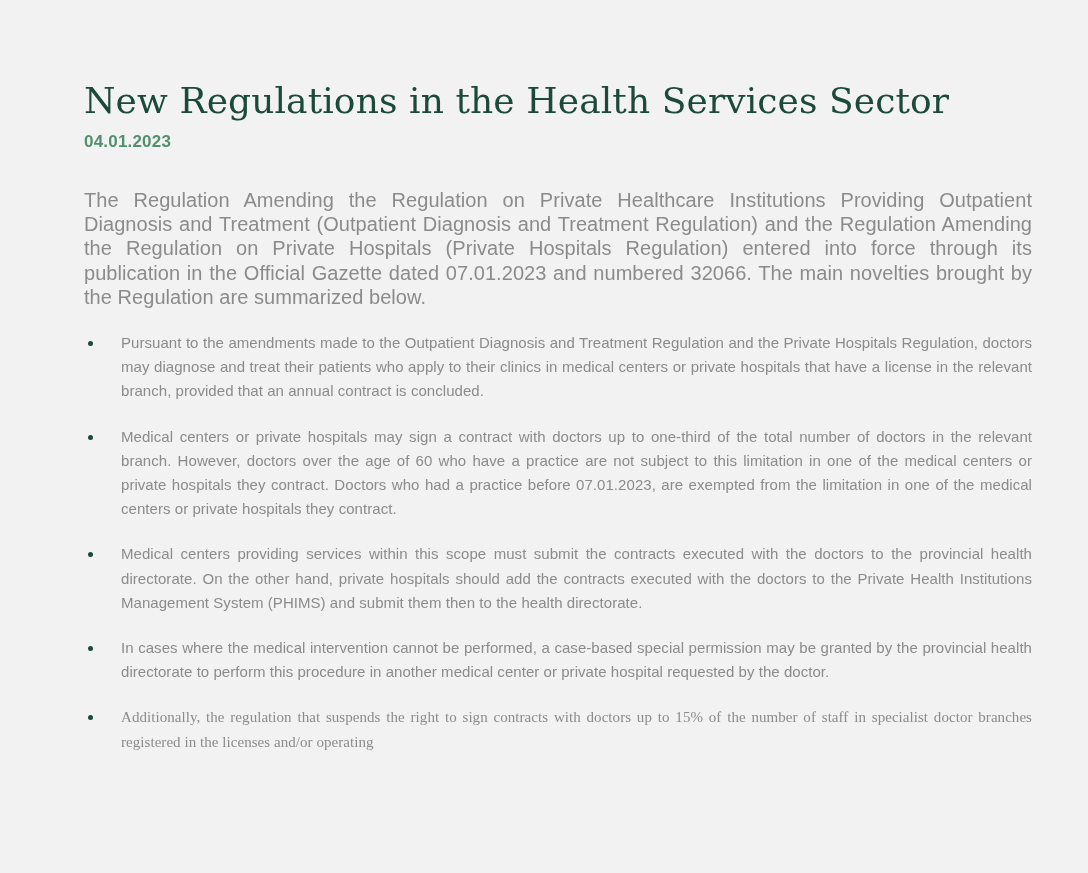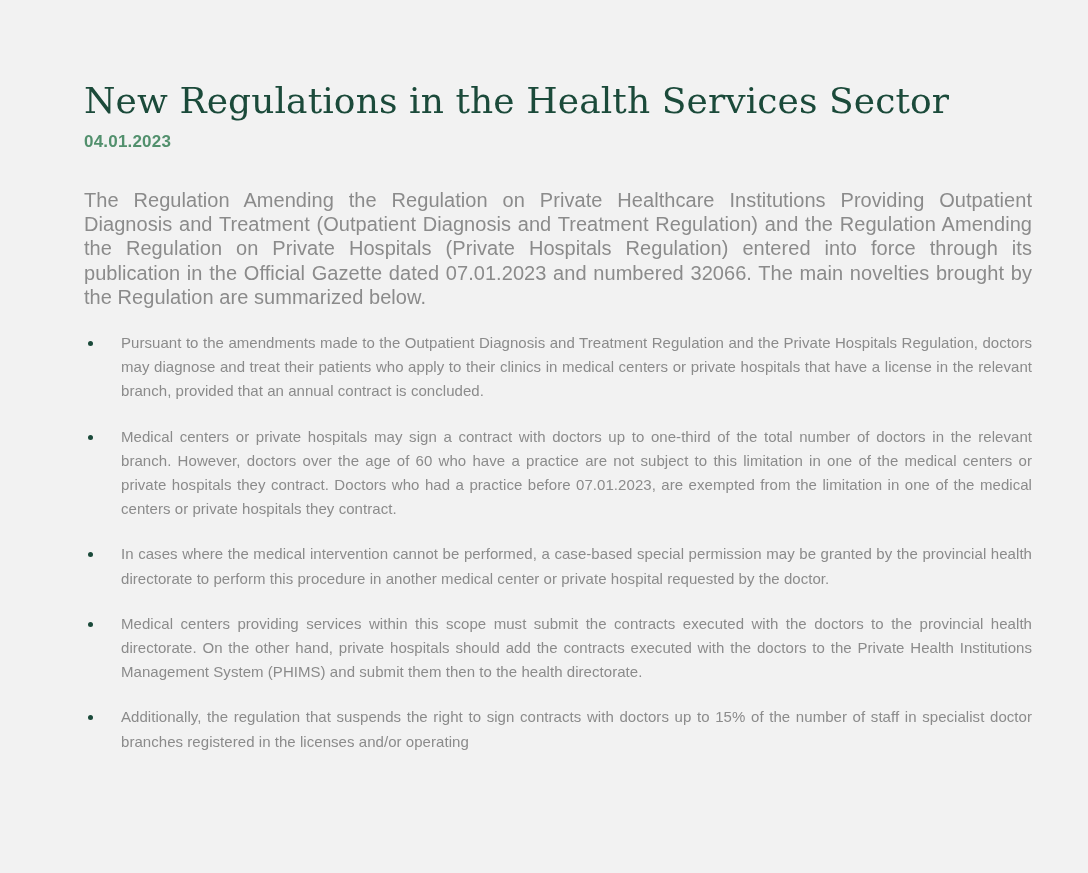--- a/index.html
+++ b/index.html
@@ -80,20 +80,21 @@
     font-size: 15px;
     line-height: 24.2px;
     color: #8b8b8b;
     text-align: justify;
     text-justify: inter-word;
     letter-spacing: 0.05px;
   }
 
   .bullet-item:last-child {
     margin-bottom: 0;
+    font-family: Liberation Serif, serif;
   }
 
   .bullet-marker {
     position: absolute;
     left: 4px;
     top: 10px;
     width: 5px;
     height: 5px;
     border-radius: 50%;
     background: #1b4a3a;
@@ -129,26 +130,26 @@
         <span class="bullet-text">Pursuant to the amendments made to the Outpatient Diagnosis and Treatment Regulation and the Private Hospitals Regulation, doctors may diagnose and treat their patients who apply to their clinics in medical centers or private hospitals that have a license in the relevant branch, provided that an annual contract is concluded.</span>
       </li>
 
       <li class="bullet-item">
         <span class="bullet-marker"></span>
         <span class="bullet-text">Medical centers or private hospitals may sign a contract with doctors up to one-third of the total number of doctors in the relevant branch. However, doctors over the age of 60 who have a practice are not subject to this limitation in one of the medical centers or private hospitals they contract. Doctors who had a practice before 07.01.2023, are exempted from the limitation in one of the medical centers or private hospitals they contract.</span>
       </li>
 
       <li class="bullet-item">
         <span class="bullet-marker"></span>
-        <span class="bullet-text">In cases where the medical intervention cannot be performed, a case-based special permission may be granted by the provincial health directorate to perform this procedure in another medical center or private hospital requested by the doctor.</span>
+        <span class="bullet-text">Medical centers providing services within this scope must submit the contracts executed with the doctors to the provincial health directorate. On the other hand, private hospitals should add the contracts executed with the doctors to the Private Health Institutions Management System (PHIMS) and submit them then to the health directorate.</span>
       </li>
 
       <li class="bullet-item">
         <span class="bullet-marker"></span>
-        <span class="bullet-text">Medical centers providing services within this scope must submit the contracts executed with the doctors to the provincial health directorate. On the other hand, private hospitals should add the contracts executed with the doctors to the Private Health Institutions Management System (PHIMS) and submit them then to the health directorate.</span>
+        <span class="bullet-text">In cases where the medical intervention cannot be performed, a case-based special permission may be granted by the provincial health directorate to perform this procedure in another medical center or private hospital requested by the doctor.</span>
       </li>
 
       <li class="bullet-item clipped">
         <span class="bullet-marker"></span>
         <span class="bullet-text">Additionally, the regulation that suspends the right to sign contracts with doctors up to 15% of the number of staff in specialist doctor branches registered in the licenses and/or operating</span>
       </li>
 
     </ul>
   </div>
 </div>

